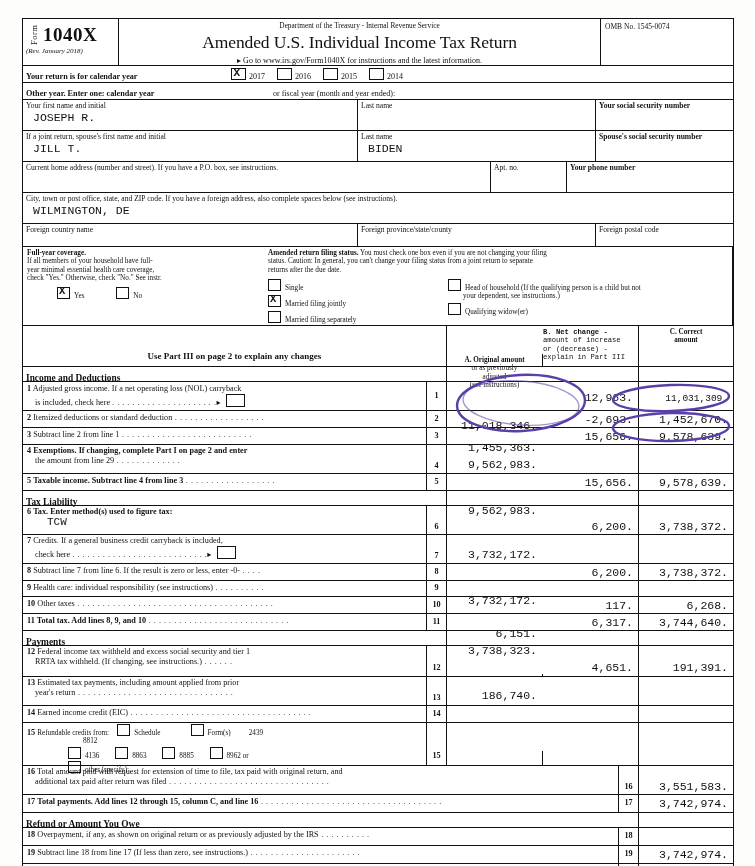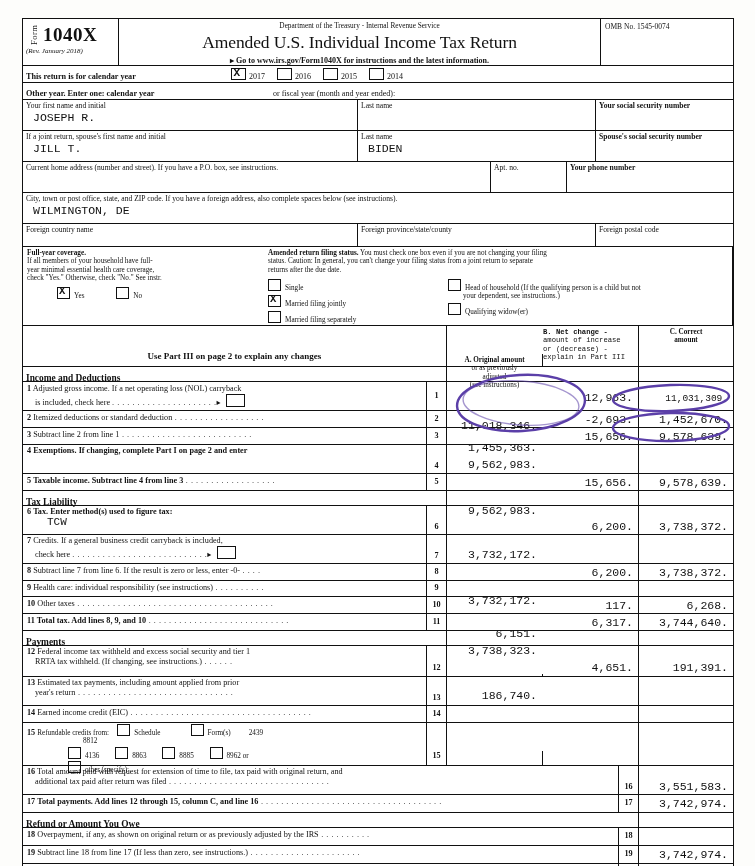--- a/index.html
+++ b/index.html
@@ -64,21 +64,21 @@
   }
   .rev {
     position: absolute;
     left: 3px; top: 28px;
     font-size: 7px;
     font-style: italic;
   }
   .hdr-mid { flex: 1; text-align: center; padding-top: 2px; }
   .dept { font-size: 7.3px; }
   .title { font-size: 17.5px; font-weight: normal; letter-spacing: -0.1px; margin-top: 2px;}
-  .goto { font-size: 8px; font-weight: bold; margin-top: 3px; }
+  .goto { font-size: 8px; font-weight: normal; margin-top: 3px; }
   .arrowglyph { font-size: 8px; }
   .hdr-right { width: 132px; padding: 3px 4px; font-size: 7.5px; }
 
   
   .calrow { height: 16px; align-items: center; }
   .calrow .lbl { font-size: 8.2px; padding-left: 3px; }
   .ybox {
     display: inline-block;
     width: 13px; height: 10px;
     border: 1px solid #111;
@@ -169,21 +169,21 @@
         <div class="goto">
           <span class="arrowglyph">▸</span>
           <span>Go to www.irs.gov/Form1040X for instructions and the latest information.</span>
         </div>
       </div>
       <div class="cell hdr-right">OMB No. 1545-0074</div>
     </div>
 
     <div class="row bb calrow">
       <div class="cell" style="width:200px">
-        <span class="b lbl">This return is for calendar year</span>
+        <span class="b lbl">Your return is for calendar year</span>
       </div>
       <div class="cell" style="flex:1">
         <span class="ybox"><span class="x">X</span></span><span class="small">2017</span>
         <span class="ybox"></span><span class="small">2016</span>
         <span class="ybox"></span><span class="small">2015</span>
         <span class="ybox"></span><span class="small">2014</span>
       </div>
     </div>
 
     <div class="row bb calrow">
@@ -387,20 +387,21 @@
           <div class="amt" style="padding-top:2px">15,656.</div>
         </div>
       <div class="cell" style="flex:1">
           <div class="amt" style="padding-top:2px">9,578,639.</div>
         </div>
     </div>
 
     <div class="row bb" style="height:28px">
       <div class="cell br" style="width:404px">
         <div class="linetxt" style="padding-top:1px"><b>4</b> <span><b>Exemptions. If changing, complete Part I on page 2 and enter</b></span></div>
+        <div class="linetxt" style="padding-left:12px"><span>the amount from line 29</span><span class="dots"> . . . . . . . . . . . . .</span></div>
       </div>
       <div class="cell br c-no">
           <div class="lineno" style="padding-top:16px">4</div>
         </div>
       <div class="cell br c-a">
           <div class="amt"></div>
         </div>
       <div class="cell br c-b">
           <div class="amt"></div>
         </div>

